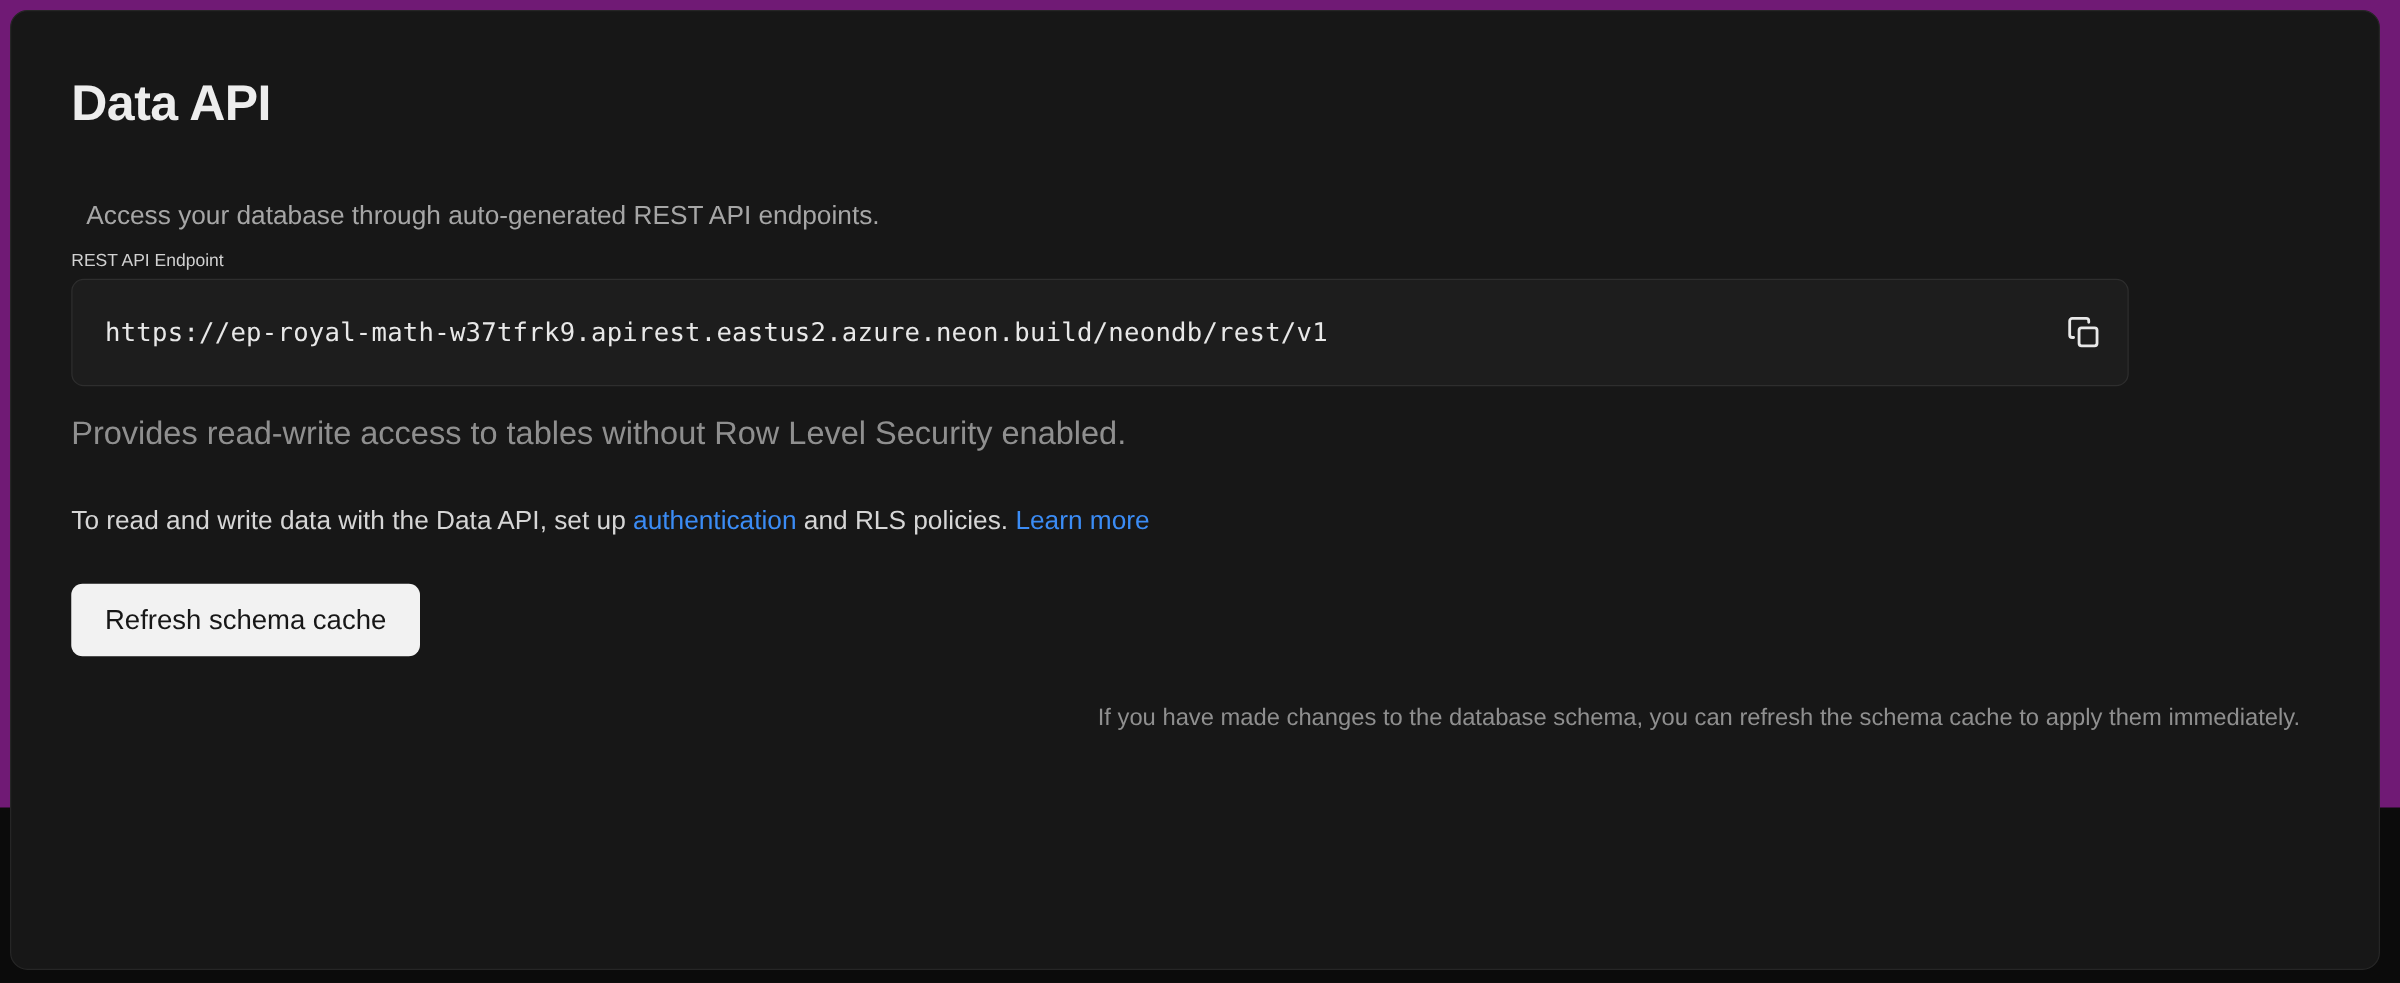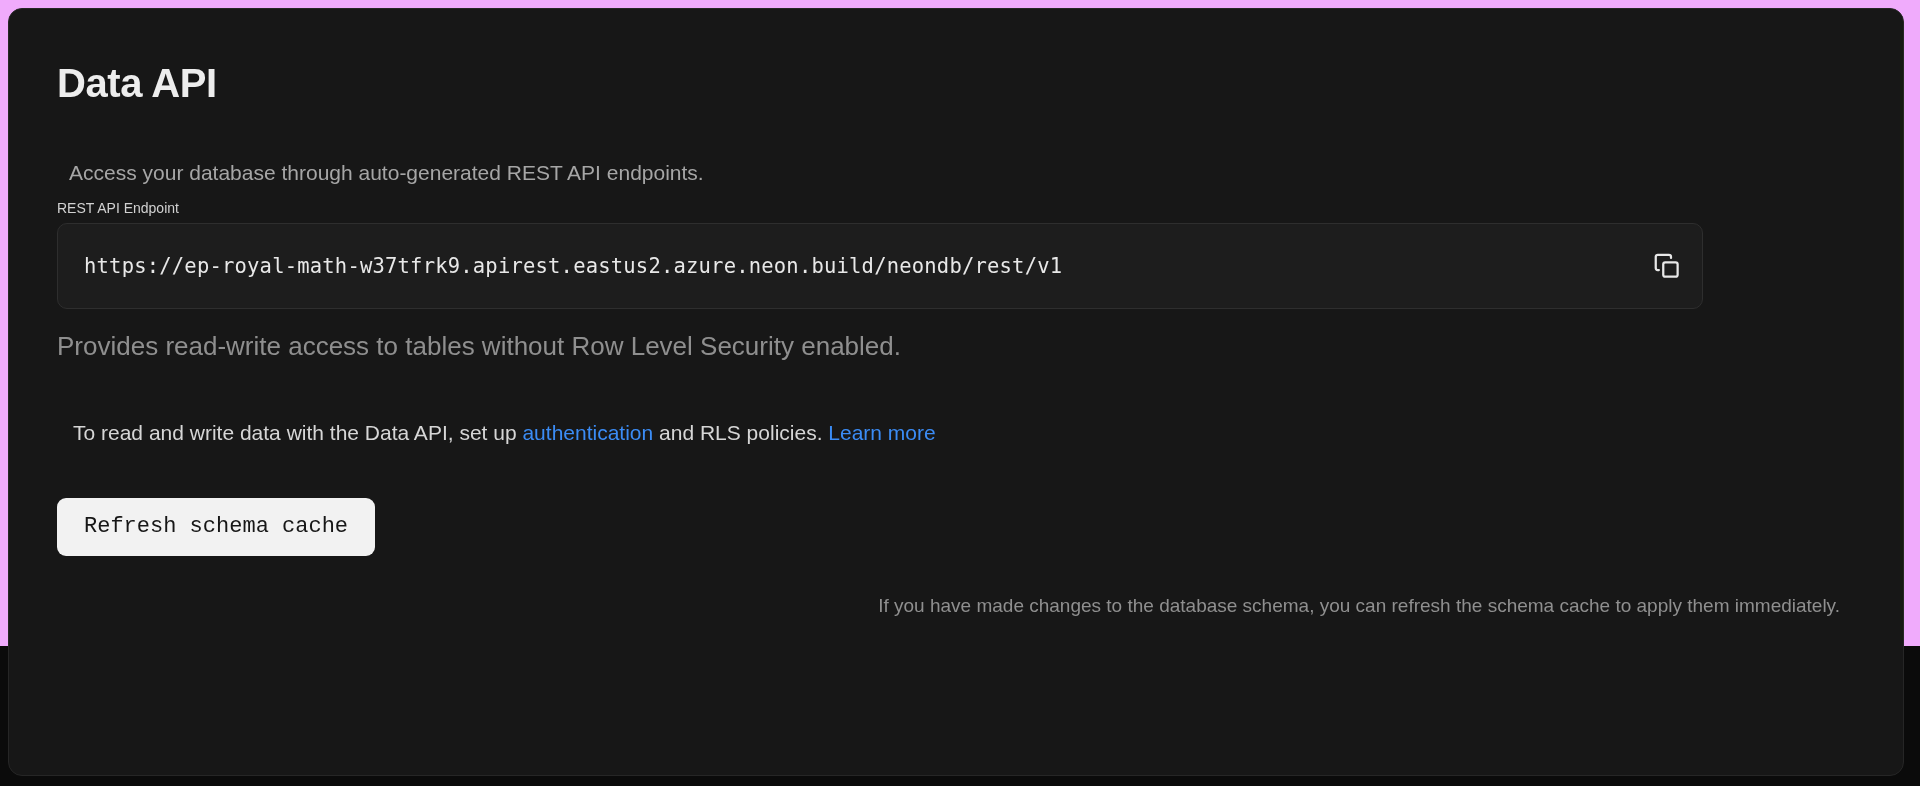--- a/index.html
+++ b/index.html
@@ -12,21 +12,21 @@
     height: 786px;
     overflow: hidden;
     font-family: "Liberation Sans", sans-serif;
     -webkit-font-smoothing: antialiased;
   }
 
   #page {
     position: relative;
     width: 1920px;
     height: 646px;
-    background: #f0abfc;
+    background: #701a75;
   }
 
   
   .card {
     position: absolute;
     left: 8px;
     top: 8px;
     width: 1896px;
     height: 768px;
     box-sizing: border-box;
@@ -113,41 +113,41 @@
     color: #8f8f8f;
     margin: 0;
     padding-top: 20px;
   }
 
   
   .body-text {
     font-size: 21px;
     line-height: 1.4;
     color: #d6d6d6;
-    margin: 16px;
+    margin: 0;
     padding-top: 38px;
   }
   .body-text a,
   .link {
     color: #3b8cf5;
     text-decoration: none;
     cursor: pointer;
   }
 
   
   .btn {
     display: inline-block;
     margin-top: 35px;
     padding: 0 27px;
     height: 58px;
     line-height: 58px;
     background: #f2f2f2;
     color: #171717;
     font-size: 22px;
-    font-family: Liberation Mono, monospace;
+    font-family: Liberation Sans, sans-serif;
     border: 0;
     border-radius: 9px;
     cursor: pointer;
     white-space: nowrap;
   }
 
   .btn-help {
     font-size: 19px;
     line-height: 1.35;
     color: #8f8f8f;

